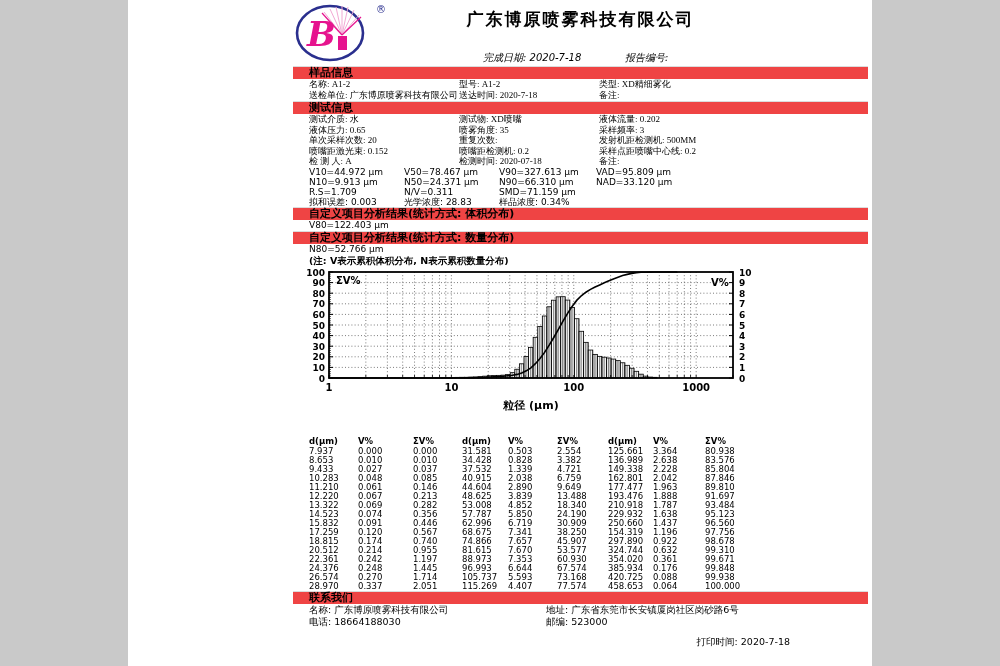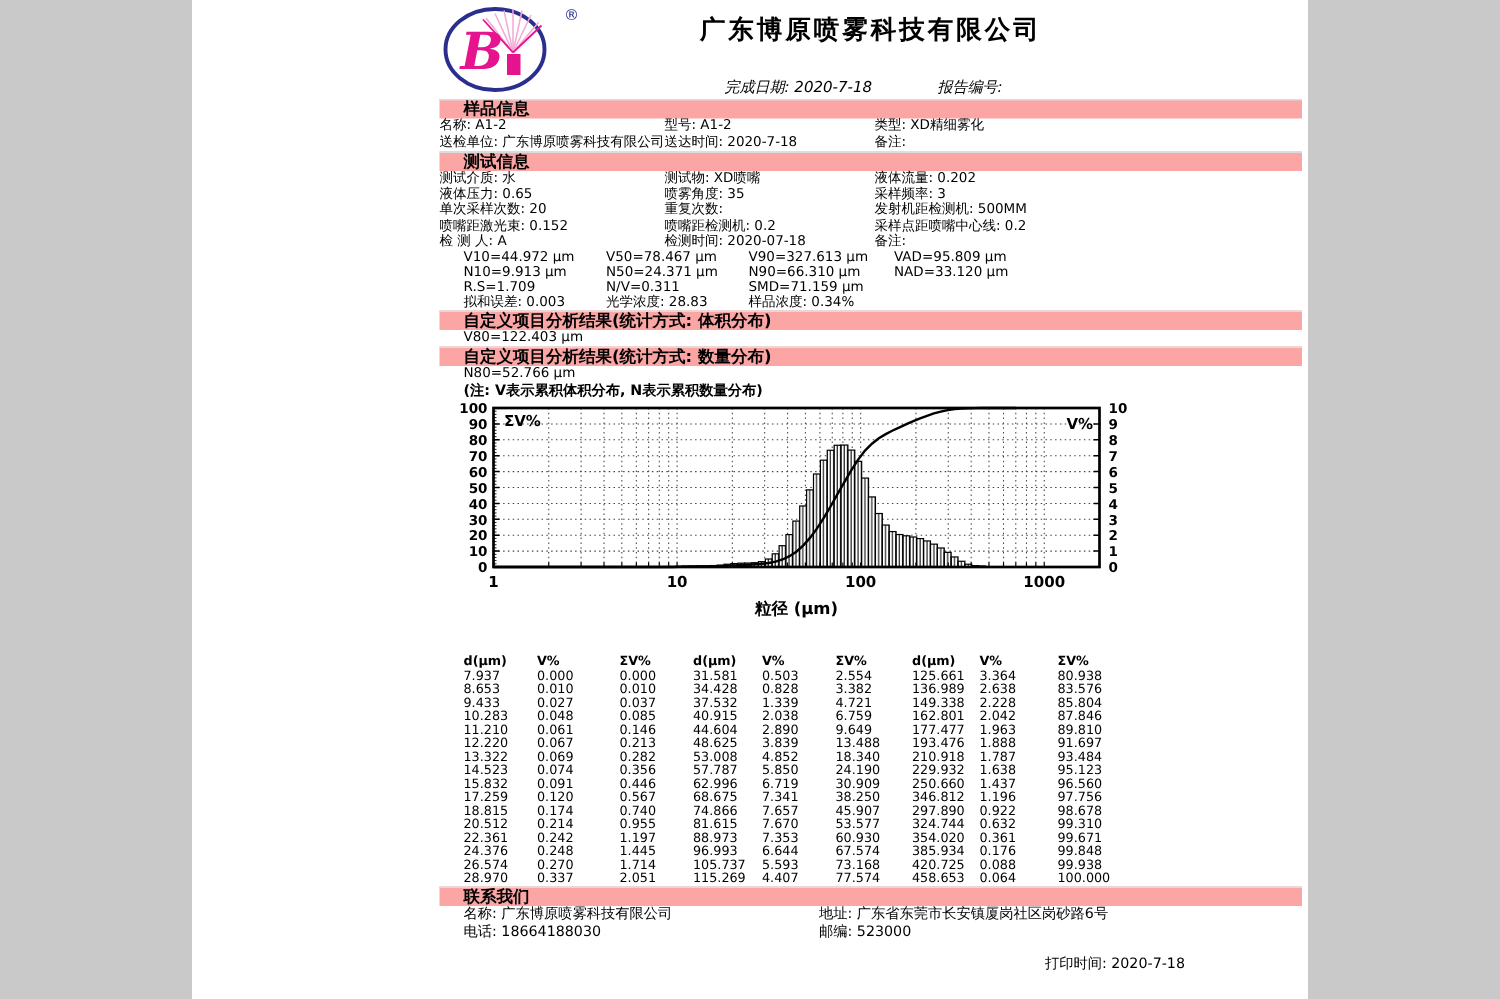--- a/index.html
+++ b/index.html
@@ -12,25 +12,25 @@
   .content{margin-left:165px;margin-right:4px;}
   
   .doc-header{position:relative;height:66px;}
   .logo{position:absolute;left:0px;top:2px;}
   .company-title{position:absolute;left:0;right:0;top:8px;text-align:center;
     font-weight:bold;font-size:17px;letter-spacing:2px;}
   .dates{position:absolute;top:51px;left:0;right:0;font-size:10px;height:13px;font-style:italic;}
   .dates .fdate{position:absolute;left:190px;}
   .dates .rno{position:absolute;left:332px;}
   
-  .band{background:#fca5a5;border-top:1px solid #dcdcdc;font-weight:bold;font-size:11px;
+  .band{background:#ef4444;border-top:1px solid #dcdcdc;font-weight:bold;font-size:11px;
     height:12px;line-height:12px;padding-left:16px;}
   
   .info-row{display:grid;grid-template-columns:150px 140px auto;
-    font-size:9px;height:11px;line-height:11px;white-space:nowrap;}
+    font-size:9px;height:11px;line-height:11px;margin-left:16px;white-space:nowrap;font-family:Liberation Serif, serif;}
   .test-row{height:10.5px;line-height:10.5px;}
   .an-row{display:grid;grid-template-columns:95px 95px 97px auto;
     font-size:9px;height:10px;line-height:10px;margin-left:16px;white-space:nowrap;}
   .single-row{font-size:9px;height:11px;line-height:11px;margin-left:16px;}
   .note-row{font-size:9.5px;font-weight:bold;height:11px;line-height:11px;margin-left:16px;}
   
   .chart-wrap{margin-top:2px;height:148px;}
   
   .dist-table{display:flex;margin-left:16px;margin-top:20px;font-size:8.5px;line-height:9px;}
   .tgroup{display:grid;}
@@ -513,21 +513,21 @@
           <span class="tcell">91.697</span>
           <span class="tcell">210.918</span>
           <span class="tcell">1.787</span>
           <span class="tcell">93.484</span>
           <span class="tcell">229.932</span>
           <span class="tcell">1.638</span>
           <span class="tcell">95.123</span>
           <span class="tcell">250.660</span>
           <span class="tcell">1.437</span>
           <span class="tcell">96.560</span>
-          <span class="tcell">346.812</span>
+          <span class="tcell">154.319</span>
           <span class="tcell">1.196</span>
           <span class="tcell">97.756</span>
           <span class="tcell">297.890</span>
           <span class="tcell">0.922</span>
           <span class="tcell">98.678</span>
           <span class="tcell">324.744</span>
           <span class="tcell">0.632</span>
           <span class="tcell">99.310</span>
           <span class="tcell">354.020</span>
           <span class="tcell">0.361</span>

